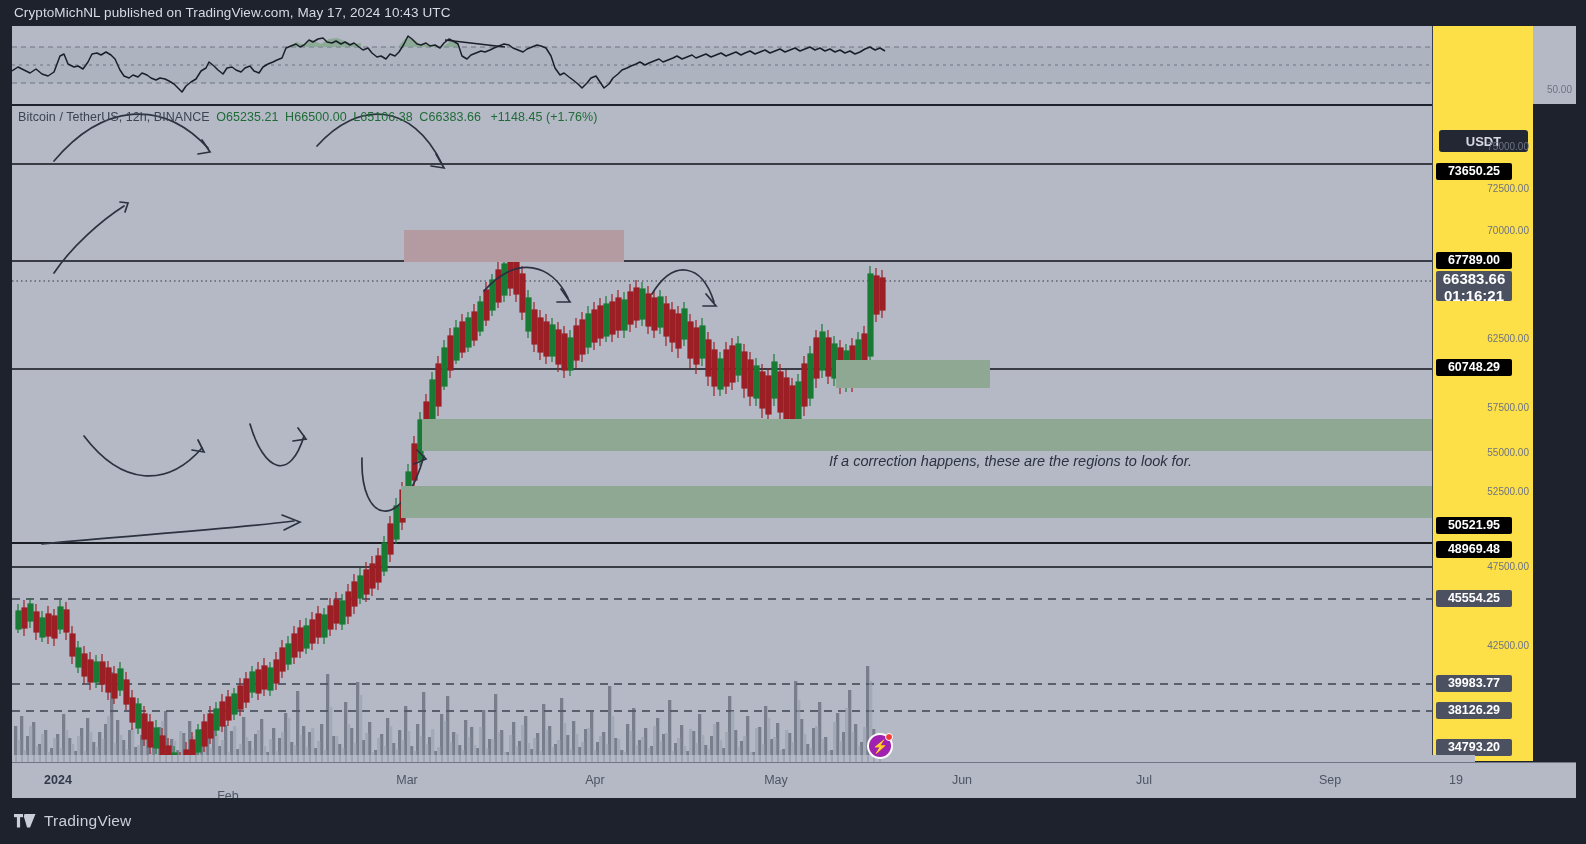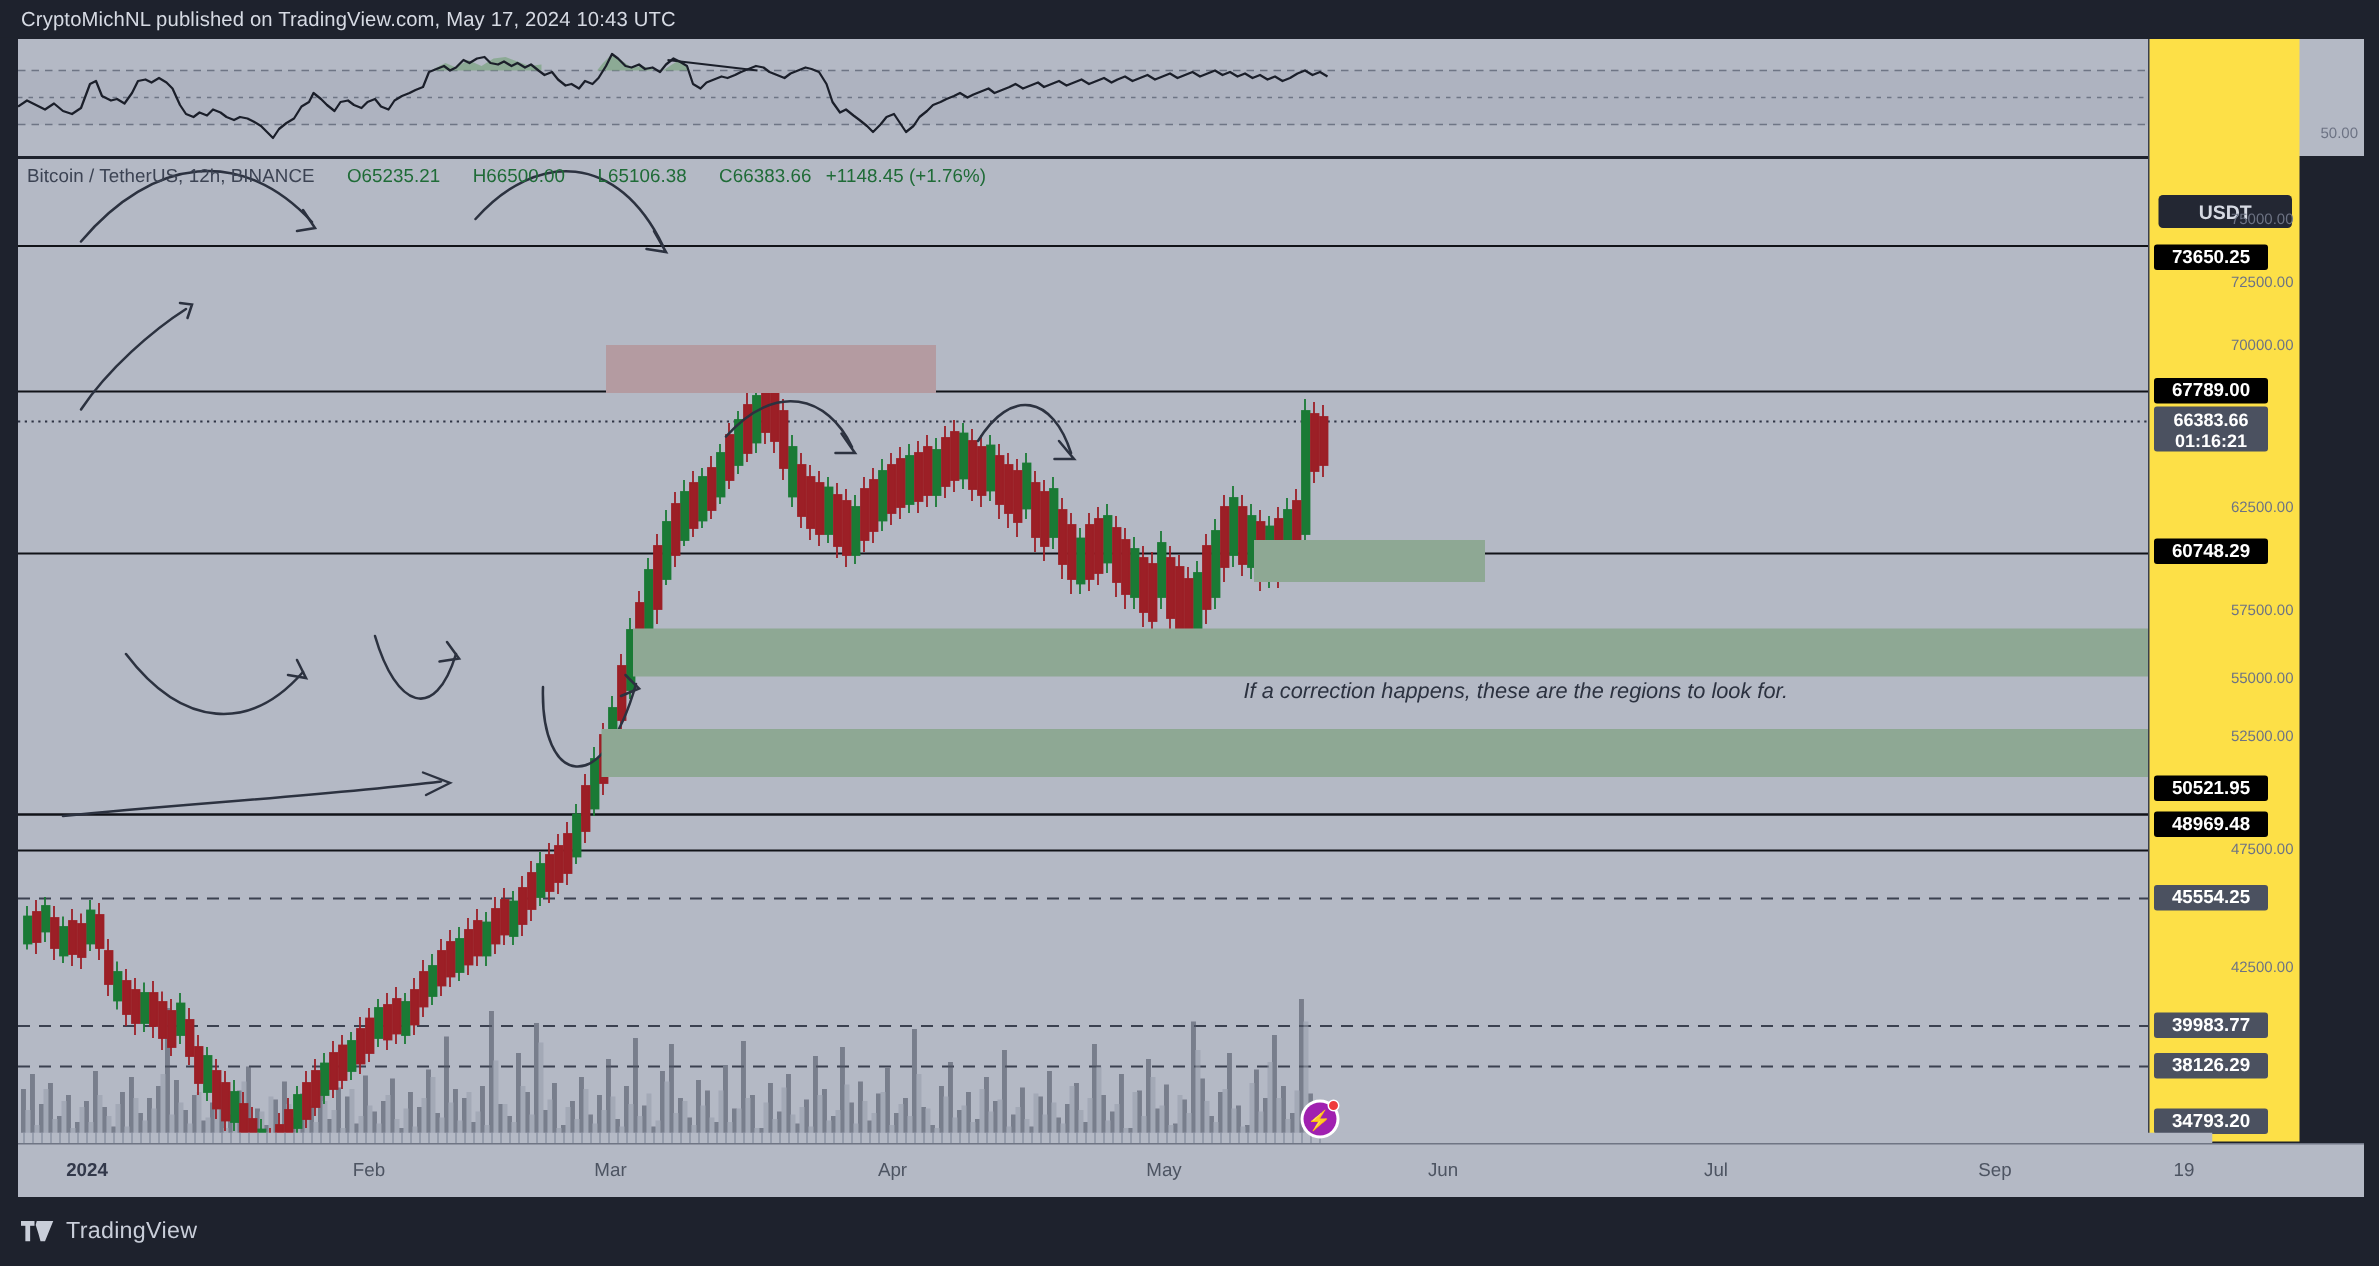--- a/index.html
+++ b/index.html
@@ -49,40 +49,40 @@
   }
   .tv-logo-mark{ display:block; }
   .tv-logo-text{ color:#c9ced9; font-size:15.5px; letter-spacing:.2px; }
 
   
   .legend{
     position:absolute; left:18px; top:110px; font-size:12.5px;
     color:#4a5161; white-space:nowrap; z-index:40; letter-spacing:.05px;
   }
   .legend .sym{ color:#3c4353; }
-  .legend .ohlc{ color:#1f6b37; margin-left:18px; }
+  .legend .ohlc{ color:#1f6b37; margin-left:3px; }
   .legend .chg{ color:#1f6b37; margin-left:6px; }
 
   
   .ax-lab{
     position:absolute; right:4px; font-size:10px; color:#6d7384;
     text-align:right; width:93px; line-height:1;
   }
   .ax-badge{
     position:absolute; left:3px; width:76px; height:17px; line-height:17px;
     font-size:12.5px; font-weight:bold; color:#ffffff; text-align:center;
     border-radius:2px;
   }
   .ax-badge.black{ background:#000000; }
   .ax-badge.grey { background:#4b5160; }
   .ax-badge.cur  {
     background:#4b5160; height:30px; line-height:normal; padding-top:1px;
     display:flex; flex-direction:column; align-items:center; justify-content:center;
   }
-  .ax-badge.cur span{ display:block; font-weight:bold; font-size:12px; }
+  .ax-badge.cur span{ display:block; font-weight:bold; font-size:15px; }
   .unit-badge{
     position:absolute; left:6px; top:104px; width:89px; height:22px;
     background:#232733; color:#d6dae3; font-size:13px; font-weight:bold;
     border-radius:3px; display:flex; align-items:center; justify-content:center;
   }
 
   
   .t-lab{
     position:absolute; top:10px; font-size:12.5px; color:#4d5462;
     transform:translateX(-50%); white-space:nowrap;
@@ -986,21 +986,21 @@
         <line x1="844" y1="0" x2="844" y2="8"></line>
       <line x1="850" y1="0" x2="850" y2="8"></line>
         <line x1="856" y1="0" x2="856" y2="8"></line>
         <line x1="862" y1="0" x2="862" y2="8"></line>
       <line x1="868" y1="0" x2="868" y2="8"></line>
     </g>
   </svg>
 
   <div id="time-scale">
     <div class="t-lab bold" style="left:46px;">2024</div>
-    <div class="t-lab" style="left:234px;">Feb</div>
+    <div class="t-lab" style="left:216px;margin-top:16px;">Feb</div>
     <div class="t-lab" style="left:395px;">Mar</div>
     <div class="t-lab" style="left:583px;">Apr</div>
     <div class="t-lab" style="left:764px;">May</div>
     <div class="t-lab" style="left:950px;">Jun</div>
     <div class="t-lab" style="left:1132px;">Jul</div>
     <div class="t-lab" style="left:1318px;">Sep</div>
     <div class="t-lab" style="left:1444px;">19</div>
   </div>
 
   <div class="footer">

